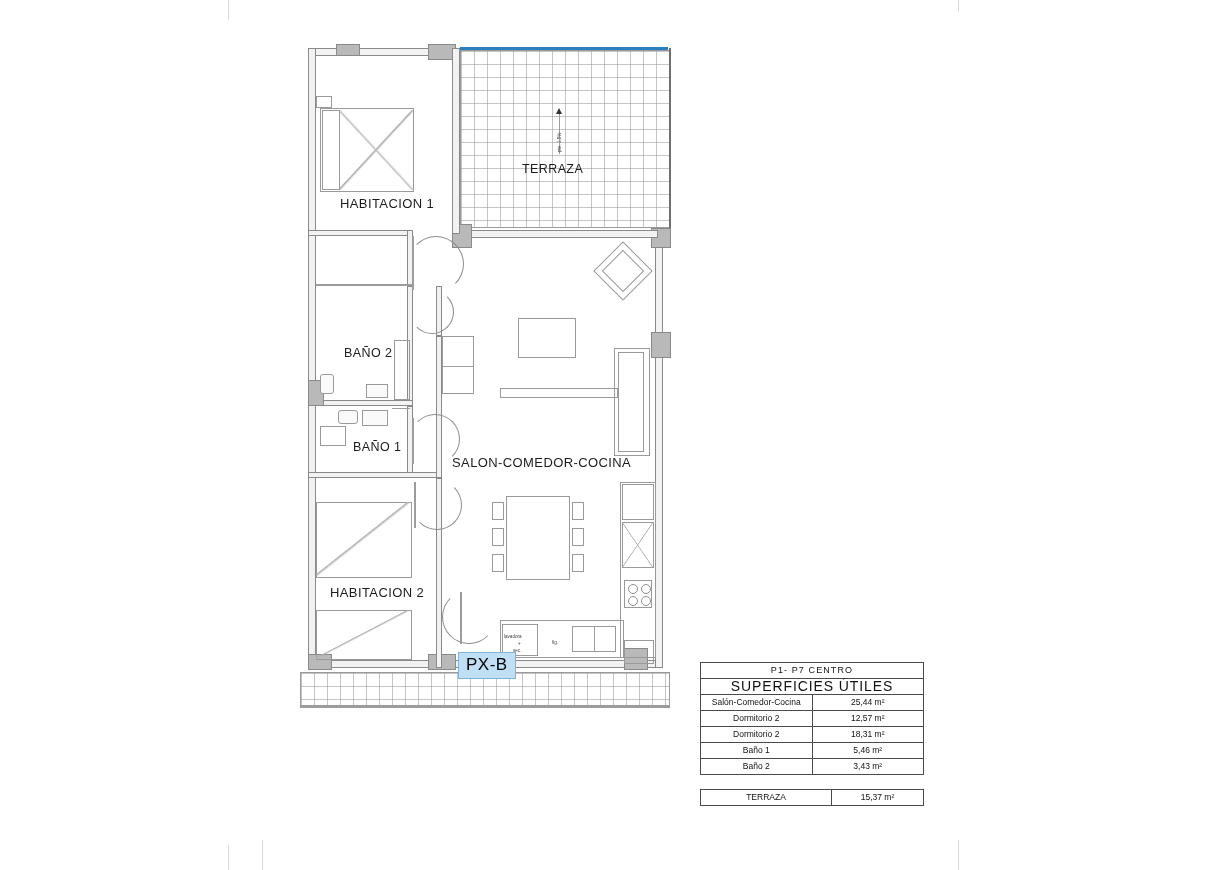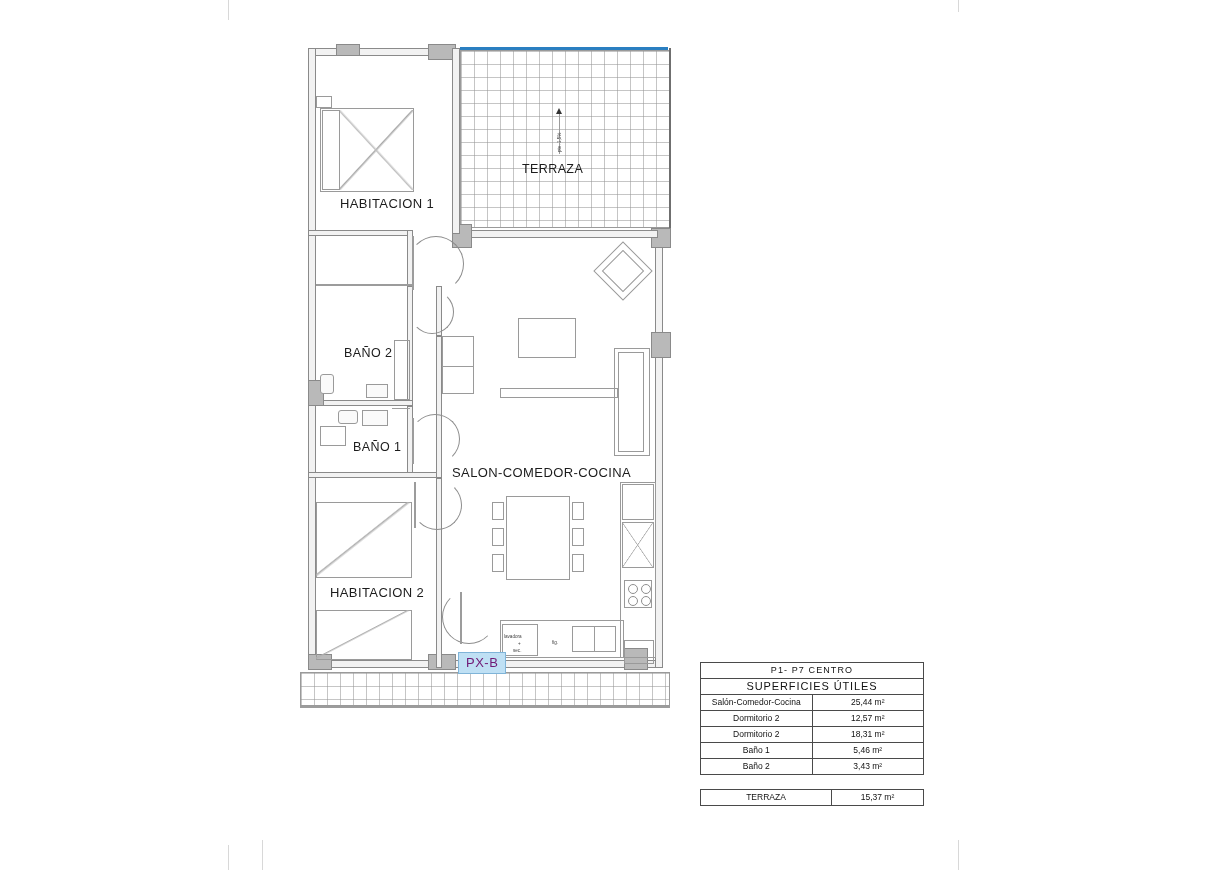--- a/index.html
+++ b/index.html
@@ -111,22 +111,22 @@
     background: #2a7fc1;
   }
 
   
   .pxb {
     position: absolute;
     left: 158px;
     top: 612px;
     background: #bfe0f4;
     border: 1px solid #7fb4d8;
-    color: #701a75;
-    font-size: 13px;
+    color: #000000;
+    font-size: 17px;
     padding: 2px 7px 3px 7px;
     letter-spacing: .5px;
   }
 
   
   .tables {
     position: absolute;
     left: 700px;
     top: 662px;
     width: 224px;
@@ -145,21 +145,21 @@
     line-height: 10px;
   }
   td.ttl {
     text-align: center;
     letter-spacing: 1.1px;
     font-size: 9px;
   }
   td.sub {
     text-align: center;
     letter-spacing: .9px;
-    font-size: 11px;
+    font-size: 14px;
   }
   td.name { text-align: center; width: 122px; }
   td.val  { text-align: center; }
   .gap { height: 14px; }
 </style>
 </head>
 <body>
 
 <div class="page">
 
@@ -248,21 +248,21 @@
 
     <div class="door-arc" style="left:110px; top:374px; width:50px; height:50px; border-color:transparent; border-top-color:#8d8d8d; border-right-color:#8d8d8d;"></div>
     <div class="thin" style="left:112px; top:378px; width:2px; height:46px;"></div>
 
     <div class="door-arc" style="left:112px; top:440px; width:50px; height:50px; border-color:transparent; border-bottom-color:#8d8d8d; border-right-color:#8d8d8d;"></div>
     <div class="thin" style="left:114px; top:442px; width:2px; height:46px;"></div>
 
     <div class="door-arc" style="left:142px; top:550px; width:54px; height:54px; border-color:transparent; border-bottom-color:#8d8d8d; border-left-color:#8d8d8d;"></div>
     <div class="thin" style="left:160px; top:552px; width:2px; height:52px;"></div>
 
-    <div class="lbl big" style="left:152px; top:425px;">SALON-COMEDOR-COCINA</div>
+    <div class="lbl big" style="left:152px; top:415px;">SALON-COMEDOR-COCINA</div>
 
     <div class="furn" style="left:314px; top:308px; width:36px; height:108px;"></div>
     <div class="furn" style="left:318px; top:312px; width:26px; height:100px;"></div>
 
     <div class="furn" style="left:218px; top:278px; width:58px; height:40px;"></div>
 
     <div class="furn" style="left:302px; top:210px; width:42px; height:42px; transform:rotate(45deg);"></div>
     <div class="furn" style="left:308px; top:216px; width:30px; height:30px; transform:rotate(45deg);"></div>
 
     <div class="furn" style="left:200px; top:348px; width:118px; height:10px;"></div>

